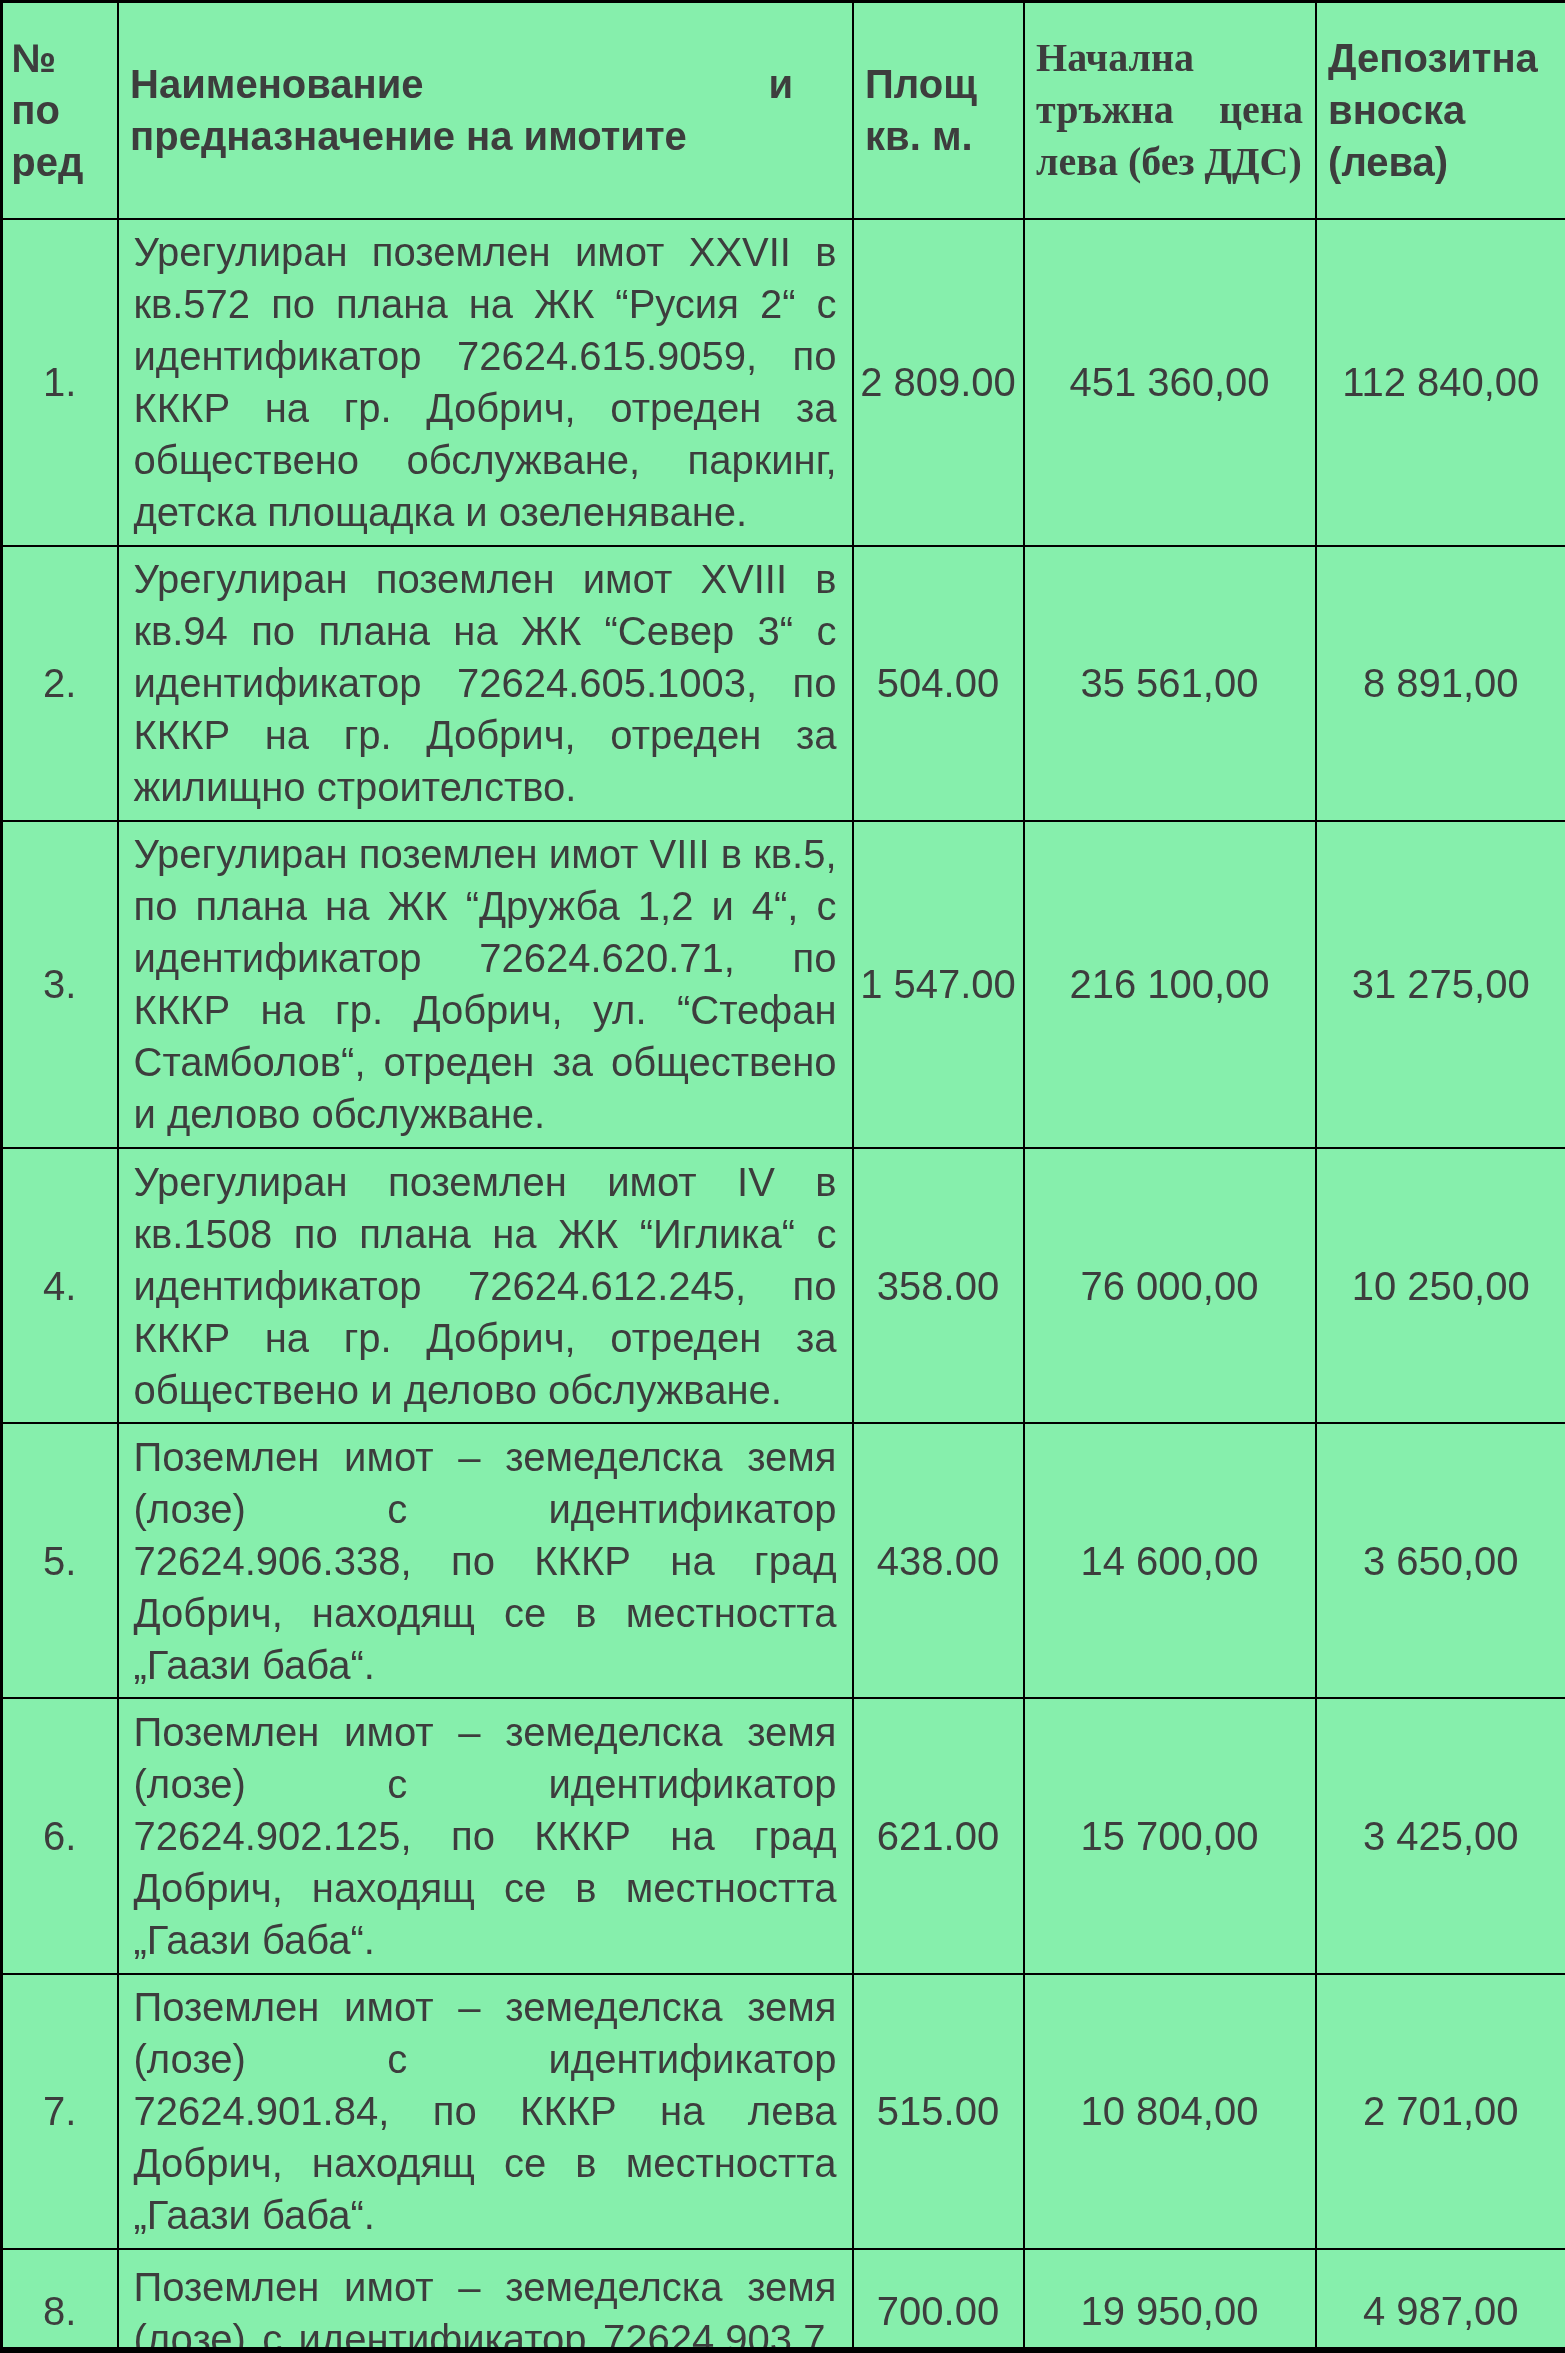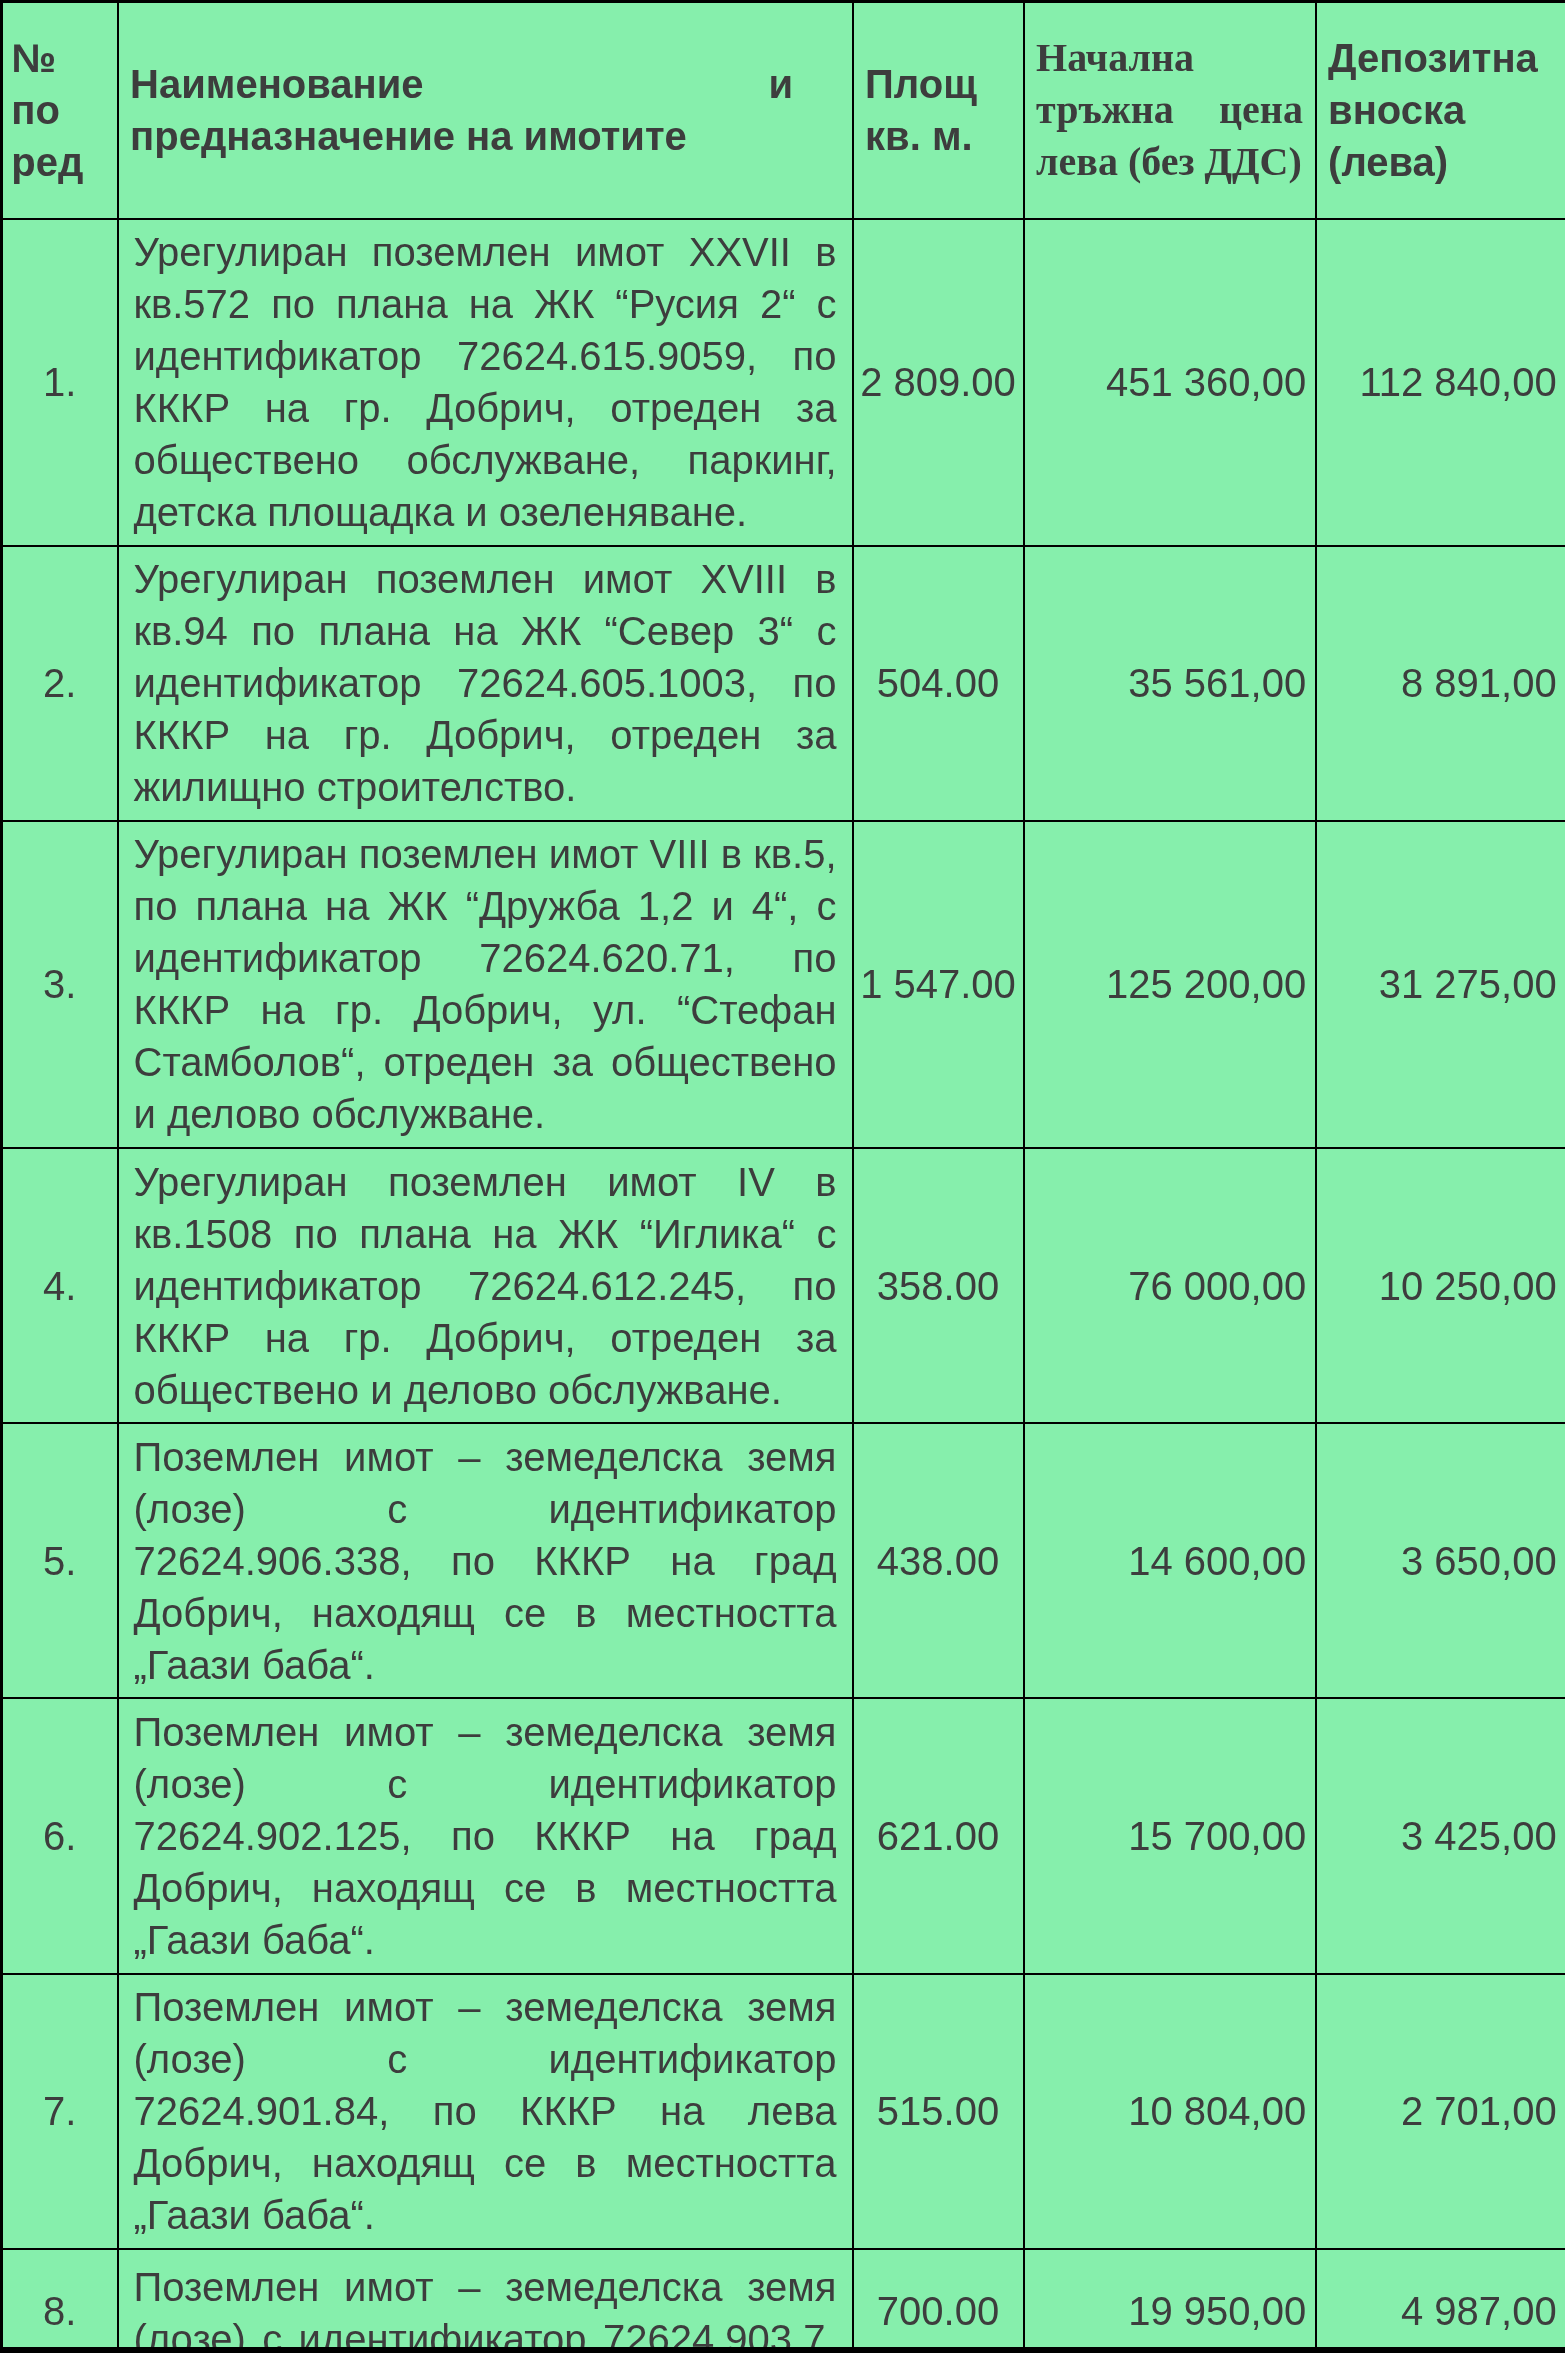--- a/index.html
+++ b/index.html
@@ -68,21 +68,21 @@
   td.cell-desc {
     text-align: justify;
     padding: 6.6px 15px;
   }
   td.cell-area {
     text-align: center;
     padding: 5px 6.6px;
     margin-left: 34px;
   }
   td.cell-price, td.cell-deposit {
-    text-align: right;
+    text-align: center;
     padding: 5px 8.3px;
     white-space: nowrap;
   }
 
   
   tr.row-cut td { vertical-align: top; }
   tr.row-cut td.cell-desc { padding-top: 11.6px; }
   tr.row-cut td.cell-idx,
   tr.row-cut td.cell-area,
   tr.row-cut td.cell-price,
@@ -132,21 +132,21 @@
         <td class="cell-idx">2.</td>
         <td class="cell-desc">Урегулиран поземлен имот XVIII в кв.94 по плана на ЖК “Север 3“ с идентификатор 72624.605.1003, по КККР на гр. Добрич, отреден за жилищно строителство.</td>
         <td class="cell-area">504.00</td>
         <td class="cell-price">35 561,00</td>
         <td class="cell-deposit">8 891,00</td>
       </tr>
       <tr>
         <td class="cell-idx">3.</td>
         <td class="cell-desc">Урегулиран поземлен имот VIII в кв.5, по плана на ЖК “Дружба 1,2 и 4“, с идентификатор 72624.620.71, по КККР на гр. Добрич, ул. “Стефан Стамболов“, отреден за обществено и делово обслужване.</td>
         <td class="cell-area">1 547.00</td>
-        <td class="cell-price">125 200,00</td>
+        <td class="cell-price">216 100,00</td>
         <td class="cell-deposit">31 275,00</td>
       </tr>
       <tr>
         <td class="cell-idx">4.</td>
         <td class="cell-desc">Урегулиран поземлен имот IV в кв.1508 по плана на ЖК “Иглика“ с идентификатор 72624.612.245, по КККР на гр. Добрич, отреден за обществено и делово обслужване.</td>
         <td class="cell-area">358.00</td>
         <td class="cell-price">76 000,00</td>
         <td class="cell-deposit">10 250,00</td>
       </tr>
       <tr>

